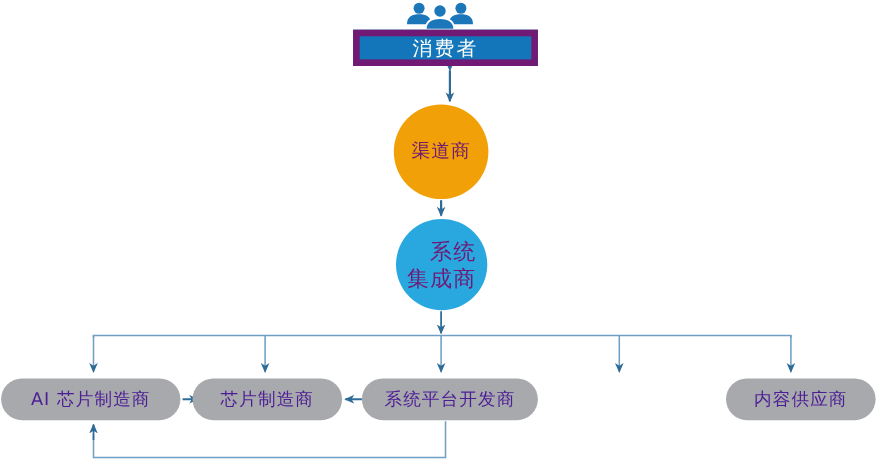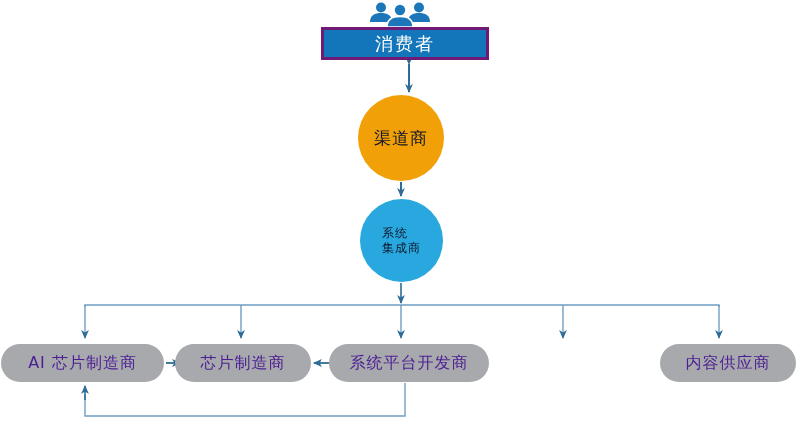--- a/index.html
+++ b/index.html
@@ -34,57 +34,57 @@
     width: 68px;
     height: 27px;
   }
   .consumer-box {
     position: absolute;
     left: 321px;
     top: 27px;
     width: 168px;
     height: 33px;
     background: #1476ba;
-    border: 3px solid #701a75;
+    border: 6px solid #701a75;
     box-sizing: border-box;
     display: flex;
     align-items: center;
     justify-content: center;
     color: #ffffff;
     font-size: 18px;
     letter-spacing: 2px;
   }
 
   
   .circle {
     position: absolute;
     border-radius: 50%;
     display: flex;
     align-items: center;
     justify-content: center;
-    text-align: left;
-    color: #0f172a;
+    text-align: right;
+    color: #701a75;
     line-height: 1.22;
   }
   .circle-channel {
     left: 358px;
     top: 95px;
     width: 86px;
     height: 86px;
     background: #f2a007;
     font-size: 17px;
     letter-spacing: 1px;
   }
   .circle-integrator {
     left: 360px;
     top: 199px;
     width: 83px;
     height: 83px;
     background: #29a8df;
-    font-size: 12px;
+    font-size: 20px;
     letter-spacing: 1px;
   }
   .circle-integrator .two-line span { display: block; }
 
   
   .pill {
     position: absolute;
     top: 344px;
     height: 38px;
     border-radius: 19px;

